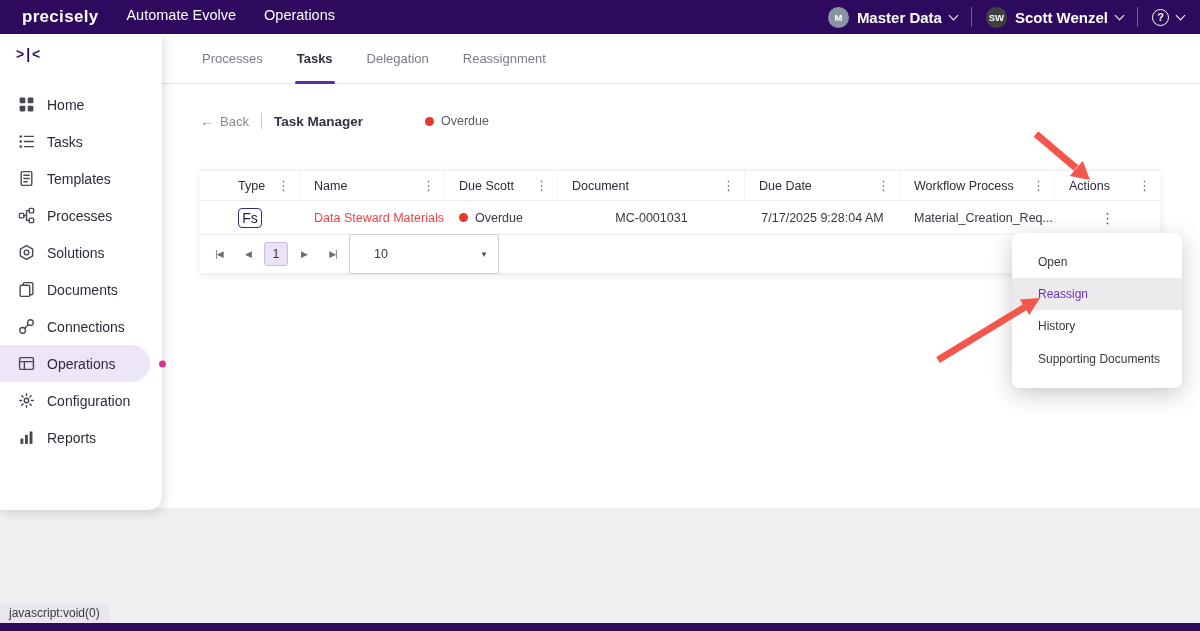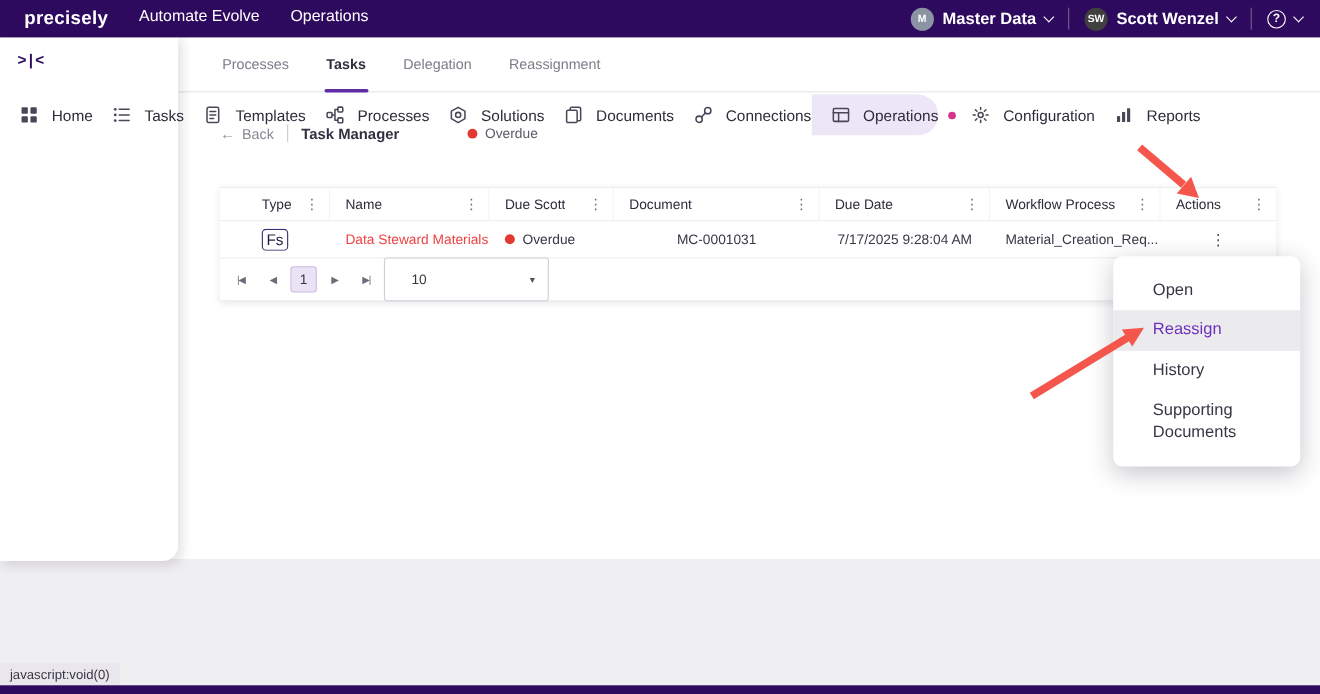--- a/index.html
+++ b/index.html
@@ -22,21 +22,21 @@
   .help-circle{width:17px;height:17px;border:1.4px solid #fff;border-radius:50%;display:flex;align-items:center;justify-content:center;font-size:11px;font-weight:700}
 
   
   .main-bg{position:absolute;left:0;top:34px;width:100%;height:474px;background:#fff;z-index:1}
   .bottom-strip{position:absolute;left:0;bottom:0;width:100%;height:8px;background:#2D0A5E;z-index:15}
   .status-chip{position:absolute;left:0;bottom:8px;background:#e9e7ed;color:#3b3844;font-size:12px;padding:3px 9px;z-index:15}
 
   
   .sidebar{position:absolute;left:0;top:34px;width:162px;height:476px;background:#fff;border-radius:0 0 14px 0;box-shadow:3px 3px 10px rgba(40,30,60,.14);z-index:10}
   .collapse-tab{height:40px;display:flex;align-items:center;padding-left:16px;font-size:14px;font-weight:700;color:#2D0A5E;letter-spacing:2px;cursor:pointer}
-  .nav{display:flex;flex-direction:row;margin-top:12px}
+  .nav{display:flex;flex-direction:column;margin-top:12px}
   .nav-item{position:relative;display:flex;align-items:center;gap:12px;height:37px;padding-left:18px;font-size:14px;color:#2f2b3a;cursor:pointer;white-space:nowrap}
   .nav-item.active{background:#EDE6F7;border-radius:0 19px 19px 0;margin-right:12px;font-weight:400}
   .nav-icon{width:17px;height:17px;display:flex;flex:none}
   .nav-icon svg{width:100%;height:100%;stroke:#4b4656;fill:none;stroke-width:1.3;stroke-linecap:round;stroke-linejoin:round}
   .nav-icon svg .f{fill:#4b4656;stroke:none}
   .nav-dot{position:absolute;right:-16px;top:50%;transform:translateY(-50%);width:7px;height:7px;border-radius:50%;background:#D6338F}
 
   
   .tabs-row{position:absolute;left:162px;top:34px;right:0;height:50px;display:flex;align-items:stretch;gap:30px;padding-left:38px;border-bottom:1px solid #e5e4e8;background:#fff;z-index:5}
   .tab{display:flex;align-items:center;font-size:13px;color:#7e7b87;cursor:pointer;position:relative;padding:0 2px}
@@ -72,21 +72,21 @@
 
   
   .pager{display:flex;align-items:center;height:38px;padding-left:6px;gap:3px}
   .pg-btn{width:26px;height:26px;display:flex;align-items:center;justify-content:center;font-size:9px;color:#6f6c79;cursor:pointer;border-radius:3px;letter-spacing:-1px}
   .pg-btn.page{font-size:12.5px;background:#EAE3F6;border:1px solid #C9BBE6;color:#3a3548;width:24px;height:24px;letter-spacing:0}
   .page-size{width:150px;height:40px;border:1px solid #cfced4;border-radius:3px;display:flex;align-items:center;justify-content:space-between;padding:0 10px 0 24px;font-size:12.5px;color:#3a3744;cursor:pointer;background:#fff}
   .dd-arrow{font-size:8px;color:#55525e}
 
   
   .context-menu{position:absolute;left:1012px;top:233px;width:170px;background:#fff;border-radius:8px;box-shadow:0 6px 22px rgba(40,30,60,.25);padding:13px 0;z-index:20}
-  .menu-item{padding:8px 16px 8px 36px;font-size:15px;color:#393643;cursor:pointer;line-height:1.35}
+  .menu-item{padding:8px 16px 8px 26px;font-size:12px;color:#393643;cursor:pointer;line-height:1.35}
   .menu-item.active{background:#ebebee;color:#6D30BB}
 
   
   .arrows{position:absolute;inset:0;z-index:40;pointer-events:none}
 </style>
 </head>
 <body>
 
 <div class="stage">
 

